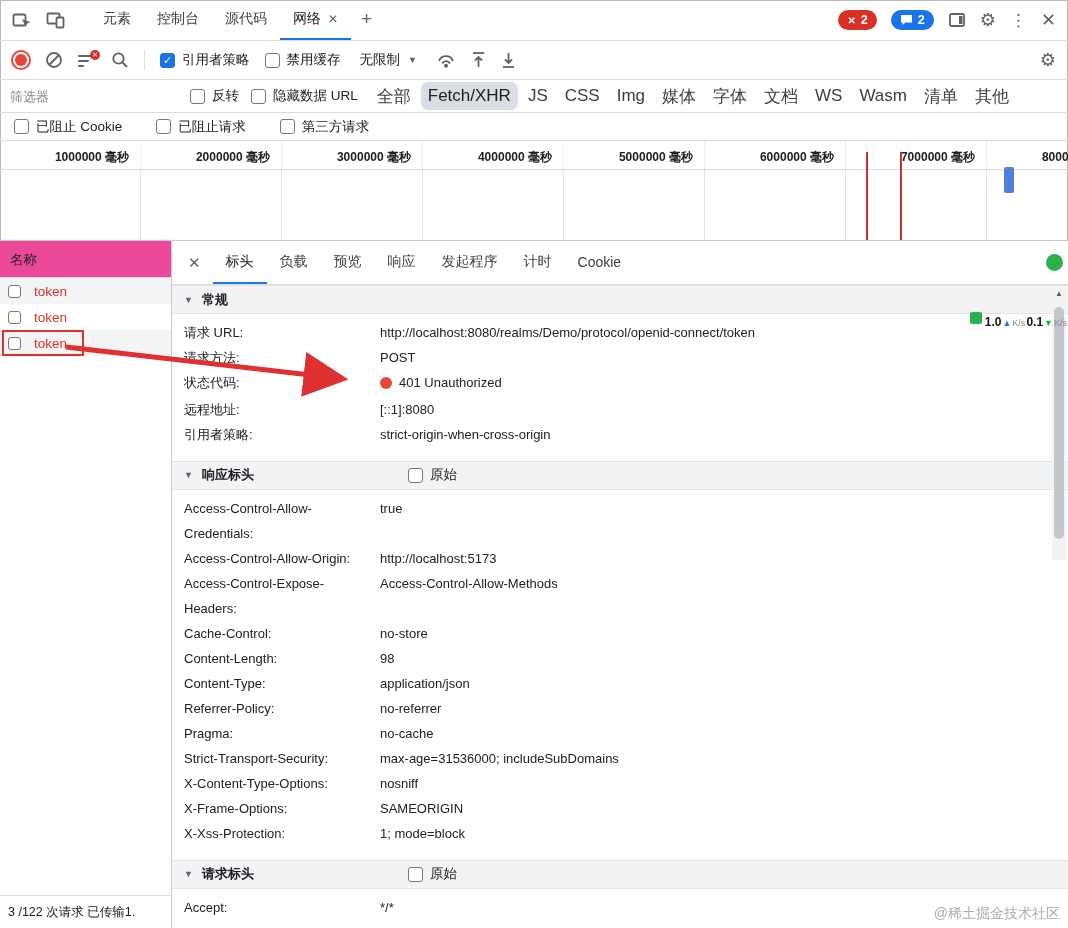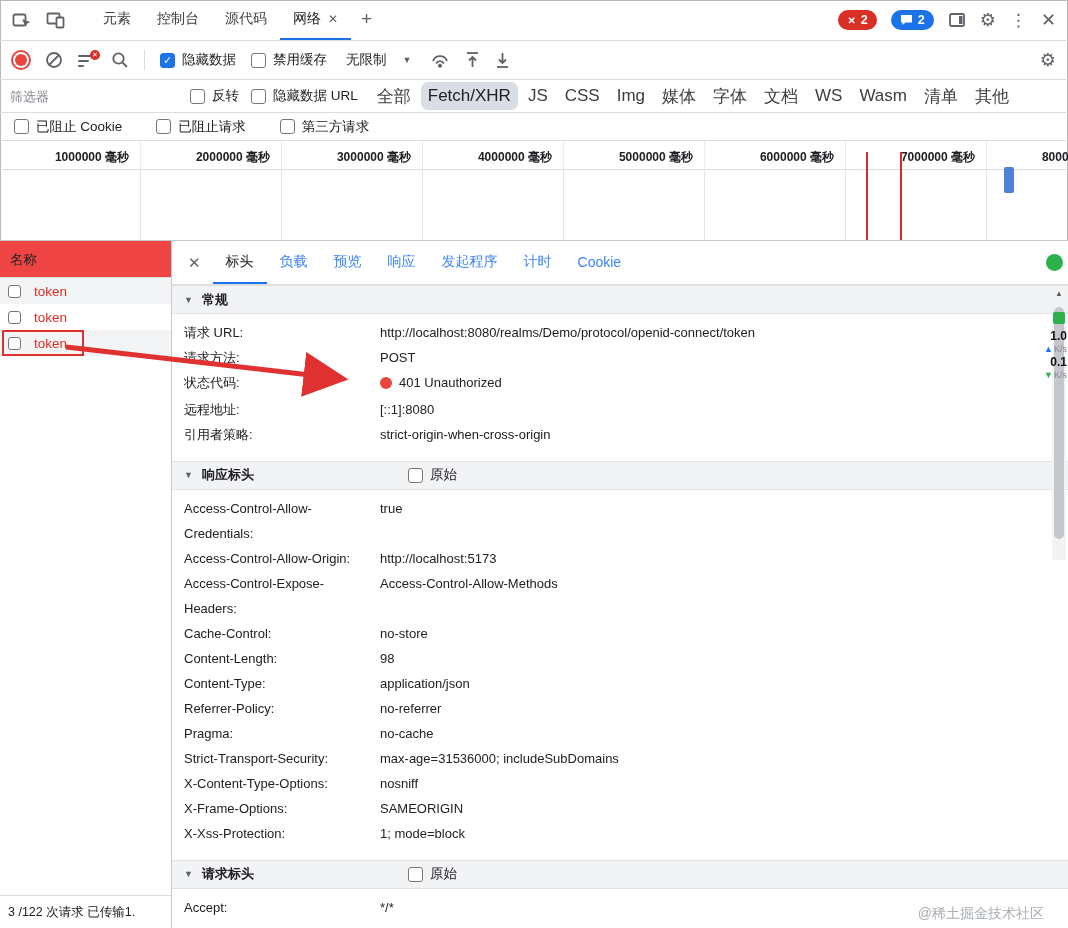--- a/index.html
+++ b/index.html
@@ -28,21 +28,21 @@
   .toolbar { position:absolute; top:41px; left:0; right:0; height:39px; border-bottom:1px solid #dadce0; display:flex; align-items:center; gap:15px; padding:0 12px; }
   .rec-dot { width:12px; height:12px; border-radius:50%; background:#e8453c; outline:2px solid #e8453c; outline-offset:2px; margin:0 3px; cursor:pointer; flex:none; }
   .vdiv { width:1px; height:20px; background:#dadce0; flex:none; }
   .filter-ic { position:relative; width:18px; height:16px; cursor:pointer; flex:none; }
   .filter-ic i { display:block; height:2px; background:#5f6368; margin:3px 0; border-radius:1px; }
   .filter-ic i:nth-child(1){ width:16px; } .filter-ic i:nth-child(2){ width:11px; } .filter-ic i:nth-child(3){ width:6px; }
   .filter-ic .mini-badge { position:absolute; top:-5px; right:-4px; width:10px; height:10px; border-radius:50%; background:#d93025; color:#fff; font-size:7px; font-style:normal; display:flex; align-items:center; justify-content:center; }
   .chk { display:inline-flex; align-items:center; gap:7px; font-size:13.5px; cursor:pointer; white-space:nowrap; color:#202124; }
   .box { width:15px; height:15px; border:1.5px solid #767676; border-radius:3px; background:#fff; color:transparent; display:inline-flex; align-items:center; justify-content:center; font-size:11px; flex:none; }
   .box.checked { background:#1a73e8; border-color:#1a73e8; color:#fff; }
-  .throttle { display:inline-flex; align-items:center; gap:16px; font-size:13.5px; cursor:pointer; padding:3px 4px; }
+  .throttle { display:inline-flex; align-items:center; gap:8px; font-size:13.5px; cursor:pointer; padding:3px 4px; }
   .caret { font-size:9px; color:#5f6368; }
   .spacer { flex:1; }
 
   
   .filterbar { position:absolute; top:80px; left:0; right:0; height:33px; border-bottom:1px solid #dadce0; display:flex; gap:12px; padding:0 10px; }
   .filter-input { border:none; outline:none; width:168px; font-size:13px; font-family:inherit; color:#202124; }
   .filter-input::placeholder { color:#80868b; }
   .pills { display:flex; align-items:center; gap:3px; }
   .pill { padding:4px 7px; border-radius:7px; font-size:17px; color:#3c4043; cursor:pointer; white-space:nowrap; }
   .pill.active { background:#d9dee4; color:#202124; }
@@ -56,59 +56,59 @@
   .tl-cell { flex:0 0 141px; text-align:right; padding:8px 11px 0 0; font-size:12px; font-weight:600; color:#202124; border-right:1px solid #ececec; white-space:nowrap; overflow:hidden; }
   .tl-line { position:absolute; top:29px; bottom:0; width:1px; background:#e4e4e4; }
   .tl-red { position:absolute; top:11px; bottom:0; width:2px; background:#cf2f2f; }
   .tl-blue { position:absolute; left:1004px; top:26px; width:10px; height:26px; background:#4f7fd9; border-radius:2px; }
 
   
   .main { position:absolute; top:241px; left:0; right:0; bottom:0; display:flex; }
 
   
   .requests { flex:0 0 172px; border-right:1px solid #c9c9c9; position:relative; background:#fff; }
-  .req-head { height:37px; line-height:37px; padding-left:10px; font-size:13.5px; border-bottom:1px solid #dadce0; background:#ef4444; }
+  .req-head { height:37px; line-height:37px; padding-left:10px; font-size:13.5px; border-bottom:1px solid #dadce0; background:#ec4899; }
   .req-row { height:26px; display:flex; align-items:center; gap:13px; padding-left:8px; font-size:13.5px; cursor:pointer; position:relative; }
   .req-row:nth-of-type(odd) { background:#f3f4f6; }
   .req-row .box { width:13px; height:13px; }
   .req-name { color:#d93025; }
   .req-row.boxed::before { content:""; position:absolute; left:2px; top:0; bottom:0; width:78px; border:2px solid #e03131; pointer-events:none; }
   .status-strip { position:absolute; left:0; right:0; bottom:0; height:33px; border-top:1px solid #dadce0; background:#fff; display:flex; align-items:center; padding:0 8px; font-size:12.5px; white-space:nowrap; overflow:hidden; }
 
   
   .details { flex:1; overflow:hidden; position:relative; background:#fff; }
   .det-tabs { height:44px; display:flex; align-items:center; border-bottom:1px solid #dadce0; padding-left:4px; }
   .det-close { padding:0 12px; color:#5f6368; font-size:15px; cursor:pointer; }
-  .det-tab { padding:0 13px; height:100%; display:flex; align-items:center; font-size:14px; color:#3b82f6; border-bottom:2px solid transparent; cursor:pointer; white-space:nowrap; }
+  .det-tab { padding:0 13px; height:100%; display:flex; align-items:center; font-size:14px; color:#404040; border-bottom:2px solid transparent; cursor:pointer; white-space:nowrap; }
   .det-tab.active { border-bottom-color:#1a73e8; color:#202124; }
   .sec-bar { height:29px; background:#f1f3f4; border-top:1px solid #e3e3e3; border-bottom:1px solid #e3e3e3; display:flex; align-items:center; gap:9px; padding-left:12px; font-size:13px; cursor:pointer; position:relative; }
   .sec-bar + .kv-rows { padding-top:6px; }
   .sec-bar .tri { font-size:9px; color:#5f6368; }
   .sec-title { font-weight:600; color:#202124; }
   .sec-bar .raw { position:absolute; left:228px; font-weight:normal;padding-left:8px; }
   .sec-gap { margin-top:8px; }
   .kv-rows { padding-bottom:6px; }
   .kv { display:flex; align-items:flex-start; font-size:13px; }
   .kv-label { flex:0 0 208px; padding:0 10px 0 12px; line-height:25px; color:#202124; overflow-wrap:break-word; }
   .kv-value-wrap { flex:1; line-height:25px; padding-right:24px; }
   .status-wrap { display:inline-flex; align-items:center; gap:7px; }
   .dot { width:12px; height:12px; border-radius:50%; background:#e8453c; flex:none; }
 
   
   .arrow-svg { position:absolute; inset:0; pointer-events:none; z-index:5; }
   .scrollbar { position:absolute; right:2px; top:286px; width:14px; height:274px; background:#f1f3f4; z-index:6; cursor:pointer; }
   .sb-up { height:15px; display:flex; align-items:center; justify-content:center; font-size:8px; color:#606060; }
   .sb-thumb { position:absolute; left:2px; top:21px; width:10px; height:232px; background:#c4c7cb; border-radius:5px; }
   .green-dot { position:absolute; right:5px; top:254px; width:17px; height:17px; border-radius:50%; background:#2bb24c; z-index:7; }
-  .speed { position:absolute; right:1px; top:312px; z-index:8; display:flex; flex-direction:column; align-items:flex-end; gap:1px; text-align:right; }
+  .speed { position:absolute; right:1px; top:312px; z-index:8; display:flex; align-items:flex-end; gap:1px; text-align:right; }
   .speed .sq { width:12px; height:12px; background:#2bb24c; border-radius:2px; margin:0 2px 5px 0; }
   .speed .val { font-size:12px; font-weight:bold; color:#111; line-height:13px; }
   .speed .unit { font-size:9px; color:#888; line-height:11px; display:flex; align-items:center; gap:1px; }
   .up-arr { color:#1a73e8; font-size:9px; } .dn-arr { color:#2bb24c; font-size:9px; }
-  .watermark { position:absolute; right:24px; bottom:5px; color:#a8adb3; font-size:14px; z-index:9; }
+  .watermark { position:absolute; right:8px; bottom:5px; color:#a8adb3; font-size:14px; z-index:9; }
 </style>
 </head>
 <body>
 
 <div class="app">
 
   <header class="tabbar">
     <div class="tb-icons">
       <span class="icon-btn">
         <svg width="20" height="20" viewBox="0 0 20 20">
@@ -185,21 +185,21 @@
     </span>
     <span class="icon-btn">
       <svg width="18" height="18" viewBox="0 0 18 18">
           <circle cx="7.5" cy="7.5" r="5.2" fill="none" stroke="#5f6368" stroke-width="1.8"></circle>
           <line x1="11.5" y1="11.5" x2="16" y2="16" stroke="#5f6368" stroke-width="1.8"></line>
         </svg>
     </span>
     <span class="vdiv"></span>
     <label class="chk">
       <span class="box checked">✓</span>
-      <span>隐藏数据</span>
+      <span>引用者策略</span>
     </label>
     <label class="chk">
       <span class="box"></span>
       <span>禁用缓存</span>
     </label>
     <div class="throttle">
       <span>无限制</span>
       <span class="caret">▼</span>
     </div>
     <span class="icon-btn">

